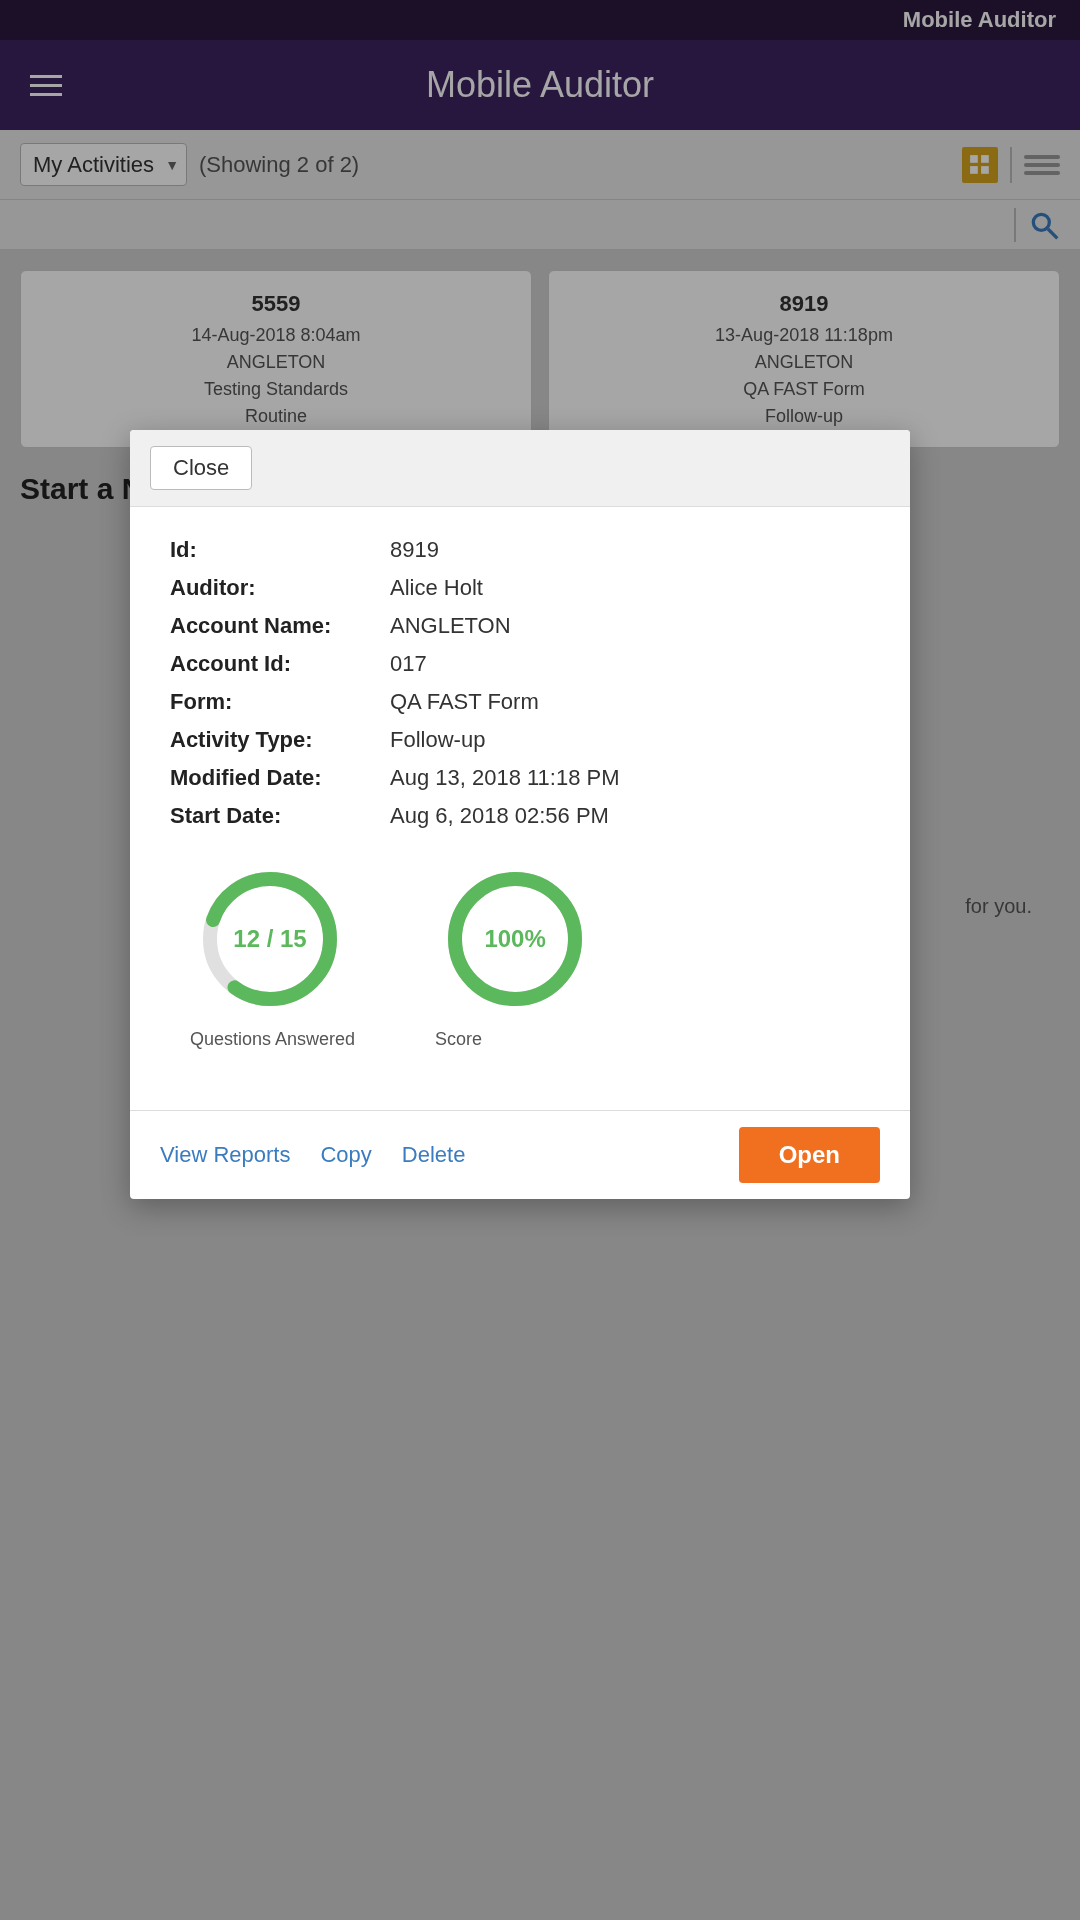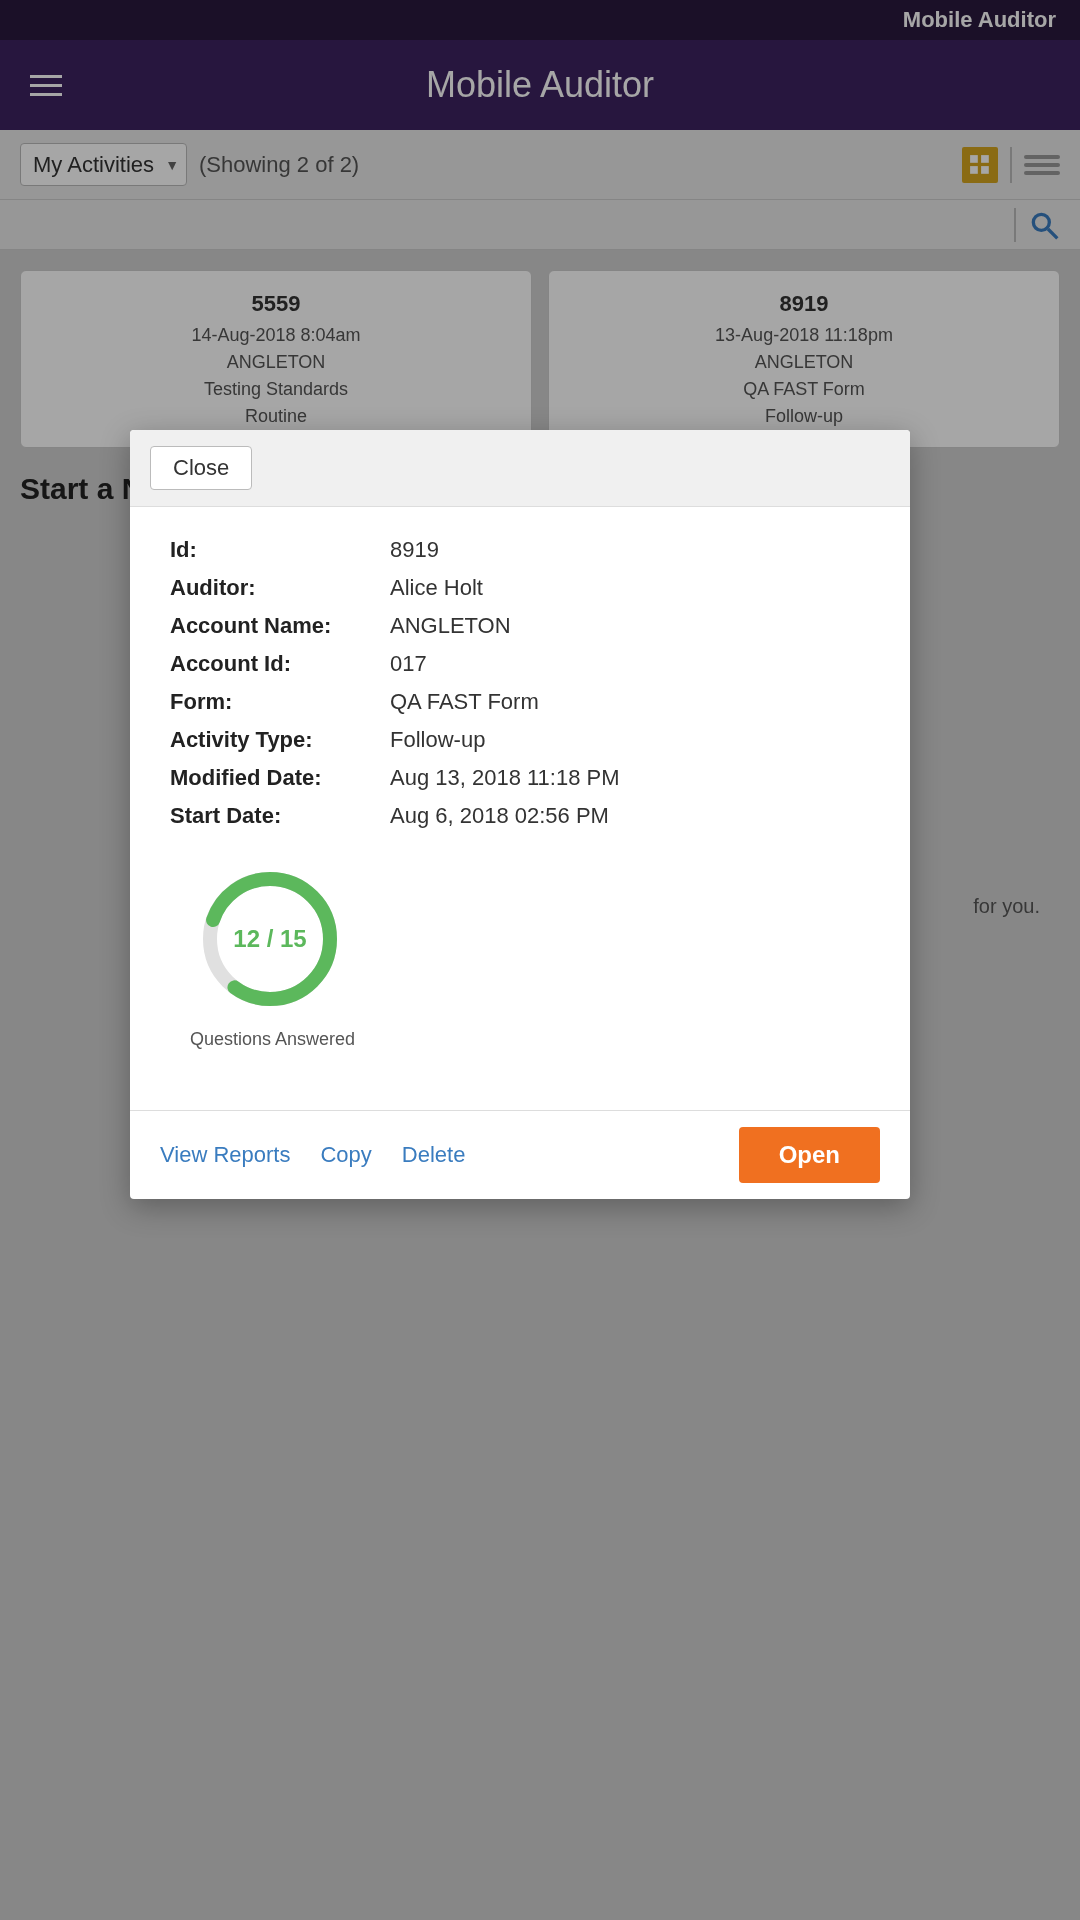--- a/index.html
+++ b/index.html
@@ -462,21 +462,21 @@
     <div class="action-item">
       <div class="action-icon-circle">
         <svg viewBox="0 0 24 24">
             <path d="M19 3h-1V1h-2v2H8V1H6v2H5c-1.11 0-2 .9-2 2v14c0 1.1.89 2 2 2h14c1.1 0 2-.9 2-2V5c0-1.1-.9-2-2-2zm0 16H5V8h14v11zM7 10h5v5H7z"></path>
           </svg>
       </div>
       <span class="action-label">Start fr...<br>Sched...</span>
     </div>
   </div>
 
-  <div style="position: absolute; right: 40px; top: 895px;">
+  <div style="position: absolute; right: 48px; top: 895px;">
     <span class="partial-text">for you.</span>
   </div>
 </div>
 
 <div class="overlay"></div>
 
 <div class="modal">
 
   <div class="modal-header">
     <button class="close-btn">Close</button>
@@ -526,20 +526,32 @@
 
             <circle cx="80" cy="80" r="60" fill="none" stroke="#e0e0e0" stroke-width="14"></circle>
 
             <circle cx="80" cy="80" r="60" fill="none" stroke="#5cb85c" stroke-width="14" stroke-dasharray="301.6 75.4" stroke-dashoffset="75.4" stroke-linecap="round" transform="rotate(-90 80 80)"></circle>
           </svg>
           <div class="donut-center-text">12 / 15</div>
         </div>
         <span class="chart-label">Questions Answered</span>
       </div>
 
+      <div class="chart-item">
+        <div class="donut-wrap">
+          <svg viewBox="0 0 160 160">
+
+            <circle cx="80" cy="80" r="60" fill="none" stroke="#e0e0e0" stroke-width="14"></circle>
+
+            <circle cx="80" cy="80" r="60" fill="none" stroke="#5cb85c" stroke-width="14" stroke-dasharray="376.99 0" stroke-dashoffset="0" stroke-linecap="round" transform="rotate(-90 80 80)"></circle>
+          </svg>
+          <div class="donut-center-text">100%</div>
+        </div>
+        <span class="chart-label">Score</span>
+      </div>
     </div>
   </div>
 
   <div class="modal-footer">
     <button class="footer-link">View Reports</button>
     <button class="footer-link">Copy</button>
     <button class="footer-link">Delete</button>
     <button class="open-btn">Open</button>
   </div>
 </div>

